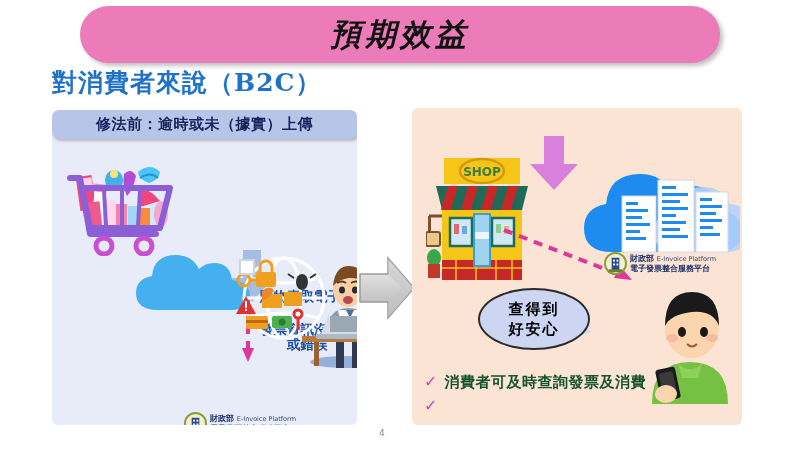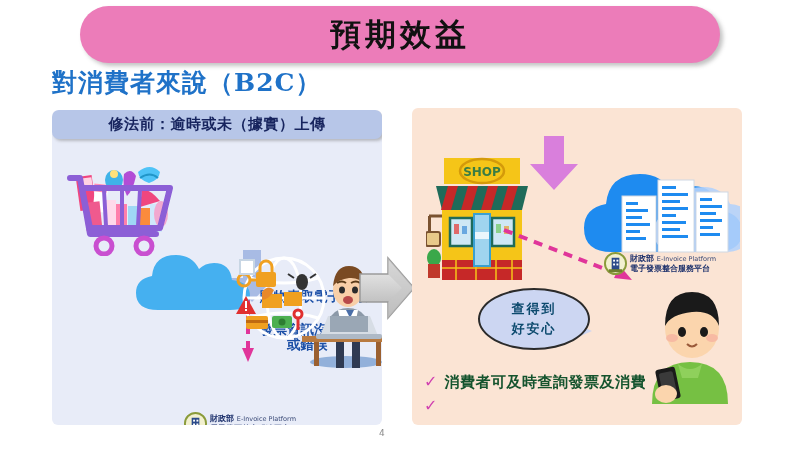--- a/index.html
+++ b/index.html
@@ -8,39 +8,39 @@
     font-family:"DejaVu Sans","Liberation Sans",sans-serif;
     position:relative;
   }
   .slide{position:absolute;inset:0;}
 
   
   #title-banner{
     position:absolute;left:80px;top:6px;width:640px;height:57px;
     background:#ec7cb9;border-radius:34px;
     box-shadow:3px 3px 4px rgba(120,120,120,.45);
-    display:flex;align-items:center;justify-content:center;
+    display:flex;align-items:center;justify-content:center;font-style:italic;
   }
   #title-banner .t{
     font-family:"DejaVu Serif","Liberation Serif",serif;
     font-weight:bold;font-size:31px;color:#111;letter-spacing:4px;
   }
 
   
   #section-heading{
     position:absolute;left:52px;top:66px;
     font-family:"DejaVu Serif","Liberation Serif",serif;
     font-weight:bold;font-size:25px;color:#1f72c8;letter-spacing:1px;
     white-space:nowrap;
   }
 
   
   .panel{position:absolute;overflow:hidden;}
   #panel-before{left:52px;top:110px;width:305px;height:315px;
-    background:#e8ecf8;border-radius:6px;padding-left:25px;}
+    background:#e8ecf8;border-radius:6px;}
   #panel-after{left:412px;top:108px;width:330px;height:317px;
     background:#fbe4d4;border-radius:6px;}
 
   .panel-header{
     position:absolute;left:0;top:0;height:29px;width:100%;
     display:flex;align-items:center;justify-content:center;
     font-family:"DejaVu Serif","Liberation Serif",serif;
     font-weight:bold;font-size:15px;color:#17245e;letter-spacing:.5px;
     border-radius:7px;box-sizing:border-box;
     box-shadow:2px 2px 3px rgba(110,110,110,.4);
@@ -90,21 +90,21 @@
 
   
   #speech-bubble{
     position:absolute;left:578px;top:288px;width:108px;height:58px;
     background:#ccd6f2;border:2px solid #2b2b2b;border-radius:50%/50%;
     display:flex;flex-direction:column;align-items:center;justify-content:center;
     z-index:6;
   }
   #speech-bubble .line{
     font-family:"DejaVu Serif","Liberation Serif",serif;
-    font-weight:bold;font-size:13px;color:#0c4a6e;letter-spacing:2px;
+    font-weight:bold;font-size:15px;color:#000000;letter-spacing:2px;
     line-height:20px;
   }
   #speech-tail{
     position:absolute;left:676px;top:324px;width:0;height:0;z-index:5;
     border-top:7px solid transparent;border-bottom:7px solid transparent;
     border-left:16px solid #ccd6f2;
   }
 
   
   #middle-arrow{position:absolute;left:358px;top:252px;width:58px;height:72px;}

